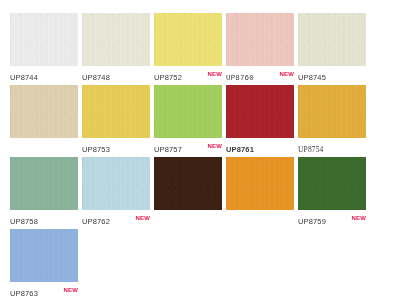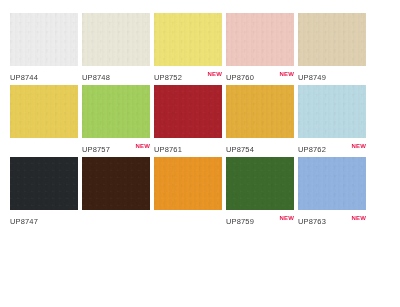--- a/index.html
+++ b/index.html
@@ -105,80 +105,87 @@
     <div class="swatch-meta">
       <span class="swatch-code" style="color: rgb(59, 59, 59);">UP8752</span>
       <span class="swatch-new" style="color: rgb(232, 21, 74);">NEW</span>
     </div>
   </div>
 
 
   <div class="swatch-cell">
     <div class="swatch-chip" title="#eec7bf" style="background-color: rgb(238, 199, 191);"></div>
     <div class="swatch-meta">
-      <span class="swatch-code" style="color: rgb(59, 59, 59);">UP8760</span>
-      <span class="swatch-new" style="color: rgb(232, 21, 74);">NEW</span>
-    </div>
-  </div>
-
+      <span class="swatch-code" style="color: rgb(59, 59, 59); font-family: Liberation Mono, monospace;">UP8760</span>
+      <span class="swatch-new" style="color: rgb(232, 21, 74);">NEW</span>
+    </div>
+  </div>
+
+  <div class="swatch-cell">
+    <div class="swatch-chip" title="#e4e4d2" style="background-color: rgb(228, 228, 210);"></div>
+    <div class="swatch-meta">
+      <span class="swatch-code" style="color: rgb(59, 59, 59);">UP8745</span>
+
+    </div>
+  </div>
 
   <div class="swatch-cell">
     <div class="swatch-chip" title="#ded0b1" style="background-color: rgb(222, 208, 177);"></div>
-    <div class="swatch-meta">
-      <span class="swatch-code" style="color: rgb(59, 59, 59);">UP8749</span>
-
-    </div>
   </div>
 
   <div class="swatch-cell">
     <div class="swatch-chip" title="#e7cd58" style="background-color: rgb(231, 205, 88);"></div>
+    <div class="swatch-meta">
+      <span class="swatch-code" style="color: rgb(59, 59, 59);">UP8753</span>
+
+    </div>
   </div>
 
   <div class="swatch-cell">
     <div class="swatch-chip" title="#a3cf5e" style="background-color: rgb(163, 207, 94);"></div>
     <div class="swatch-meta">
       <span class="swatch-code" style="color: rgb(59, 59, 59);">UP8757</span>
       <span class="swatch-new" style="color: rgb(232, 21, 74);">NEW</span>
     </div>
   </div>
 
   <div class="swatch-cell">
     <div class="swatch-chip" title="#a9222c" style="background-color: rgb(169, 34, 44);"></div>
     <div class="swatch-meta">
-      <span class="swatch-code" style="color: rgb(59, 59, 59);">UP8761</span>
+      <span class="swatch-code" style="color: rgb(59, 59, 59); font-weight: bold;">UP8761</span>
 
     </div>
   </div>
 
 
 
   <div class="swatch-cell">
     <div class="swatch-chip" title="#e2ae3c" style="background-color: rgb(226, 174, 60);"></div>
     <div class="swatch-meta">
-      <span class="swatch-code" style="color: rgb(59, 59, 59);">UP8754</span>
-
-    </div>
-  </div>
-
+      <span class="swatch-code" style="color: rgb(59, 59, 59); font-family: Liberation Serif, serif;">UP8754</span>
+
+    </div>
+  </div>
+
+  <div class="swatch-cell">
+    <div class="swatch-chip" title="#8cb49c" style="background-color: rgb(140, 180, 156);"></div>
+    <div class="swatch-meta">
+      <span class="swatch-code" style="color: rgb(59, 59, 59);">UP8758</span>
+
+    </div>
+  </div>
 
   <div class="swatch-cell">
     <div class="swatch-chip" title="#b9d9e3" style="background-color: rgb(185, 217, 227);"></div>
     <div class="swatch-meta">
       <span class="swatch-code" style="color: rgb(59, 59, 59);">UP8762</span>
       <span class="swatch-new" style="color: rgb(232, 21, 74);">NEW</span>
     </div>
   </div>
 
-  <div class="swatch-cell">
-    <div class="swatch-chip" title="#26292c" style="background-color: rgb(38, 41, 44);"></div>
-    <div class="swatch-meta">
-      <span class="swatch-code" style="color: rgb(59, 59, 59);">UP8747</span>
-
-    </div>
-  </div>
 
   <div class="swatch-cell">
     <div class="swatch-chip" title="#3d2113" style="background-color: rgb(61, 33, 19);"></div>
   </div>
 
   <div class="swatch-cell">
     <div class="swatch-chip" title="#e89526" style="background-color: rgb(232, 149, 38);"></div>
   </div>
 
   <div class="swatch-cell">

